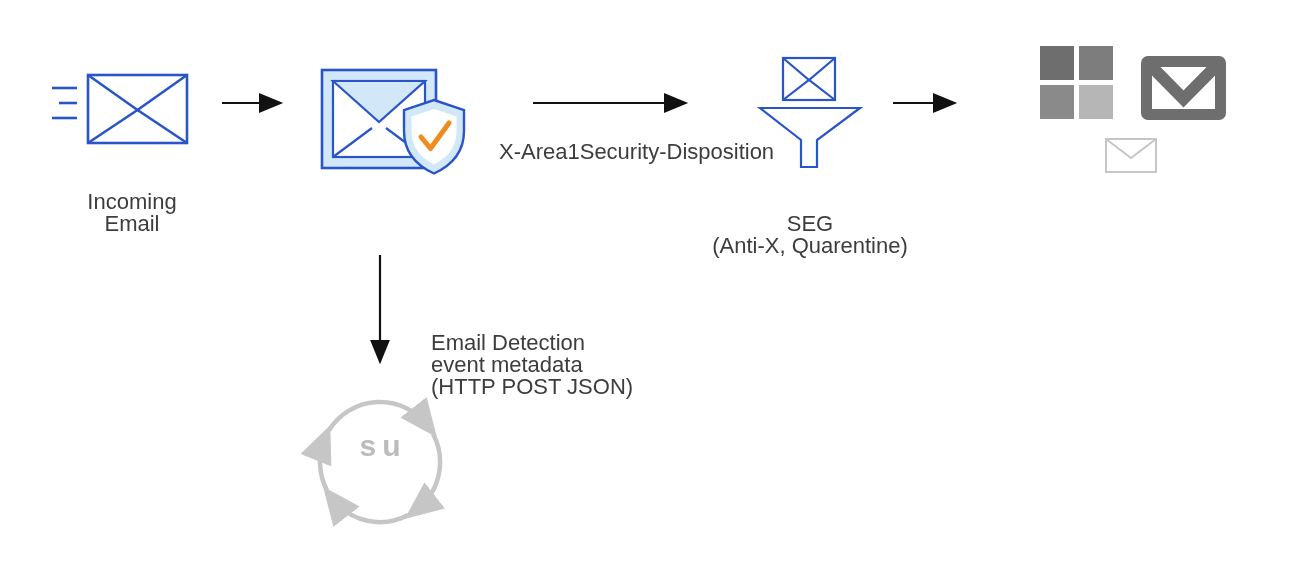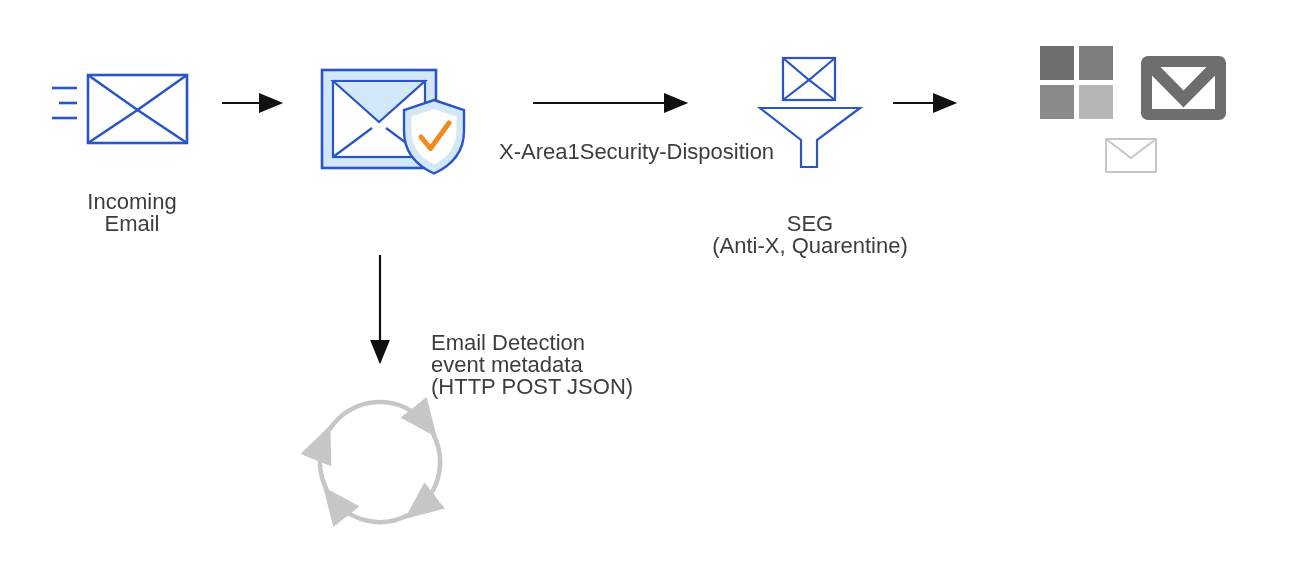--- a/index.html
+++ b/index.html
@@ -104,15 +104,16 @@
 
   <div class="label center" style="left:703px;top:197px;width:214px;">SEG
 (Anti-X, Quarentine)</div>
 
 
   <div class="label" style="left:431px;top:288px;margin-top:44px;">Email Detection
 event metadata
 (HTTP POST JSON)</div>
 
   <div class="sumo-text">
+    <div>su</div>
   </div>
 
 </div>
 
 </body></html>

